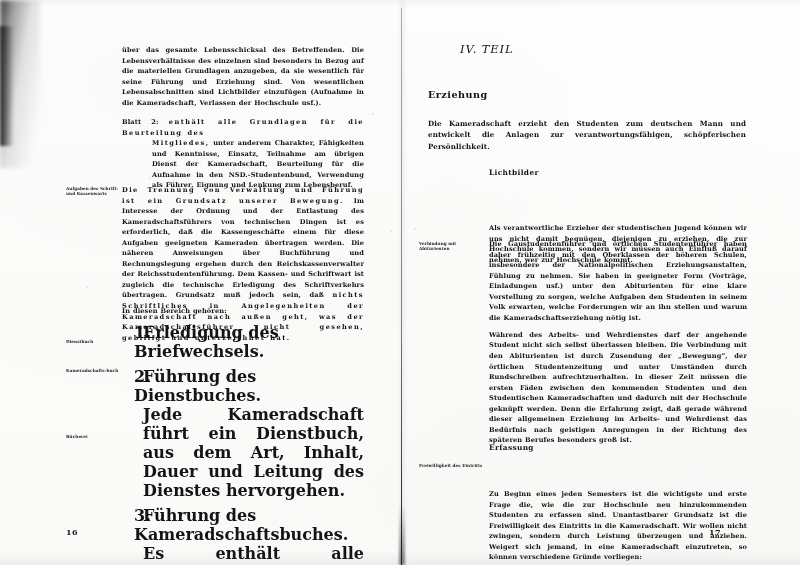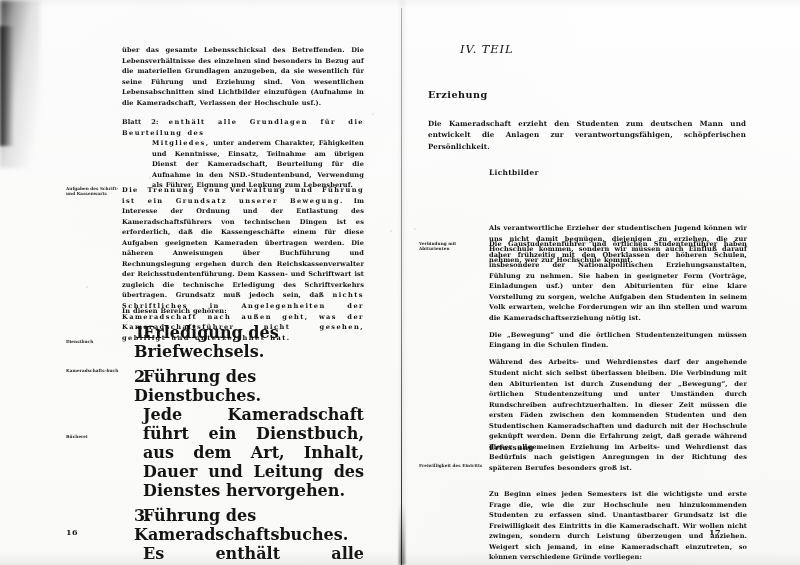--- a/index.html
+++ b/index.html
@@ -297,21 +297,20 @@
     <div class="sub-head" style="left:89px; top:168px;">Lichtbilder</div>
 
     <div class="textblock r-body frak" style="top:185px;margin-top:38px;">
       <p class="para">Als verantwortliche Erzieher der studentischen Jugend können wir uns nicht damit begnügen, diejenigen zu erziehen, die zur Hochschule kommen, sondern wir müssen auch Einfluß darauf nehmen, wer zur Hochschule kommt.</p>
     </div>
 
     <div class="sidenote right" style="left:19px; top:241px;">Verbindung mit Abiturienten</div>
 
     <div class="textblock r-body frak" style="top:239px;">
       <p class="para">Die Gaustudentenführer und örtlichen Studentenführer haben daher frühzeitig mit den Oberklassen der höheren Schulen, insbesondere der Nationalpolitischen Erziehungsanstalten, Fühlung zu nehmen. Sie haben in geeigneter Form (Vorträge, Einladungen usf.) unter den Abiturienten für eine klare Vorstellung zu sorgen, welche Aufgaben den Studenten in seinem Volk erwarten, welche Forderungen wir an ihn stellen und warum die Kameradschaftserziehung nötig ist.</p>
-      <p class="para sp2">Die „Bewegung“ und die örtlichen Studentenzeitungen müssen Eingang in die Schulen finden.</p>
       <p class="para">Während des Arbeits- und Wehrdienstes darf der angehende Student nicht sich selbst überlassen bleiben. Die Verbindung mit den Abiturienten ist durch Zusendung der „Bewegung“, der örtlichen Studentenzeitung und unter Umständen durch Rundschreiben aufrechtzuerhalten. In dieser Zeit müssen die ersten Fäden zwischen den kommenden Studenten und den Studentischen Kameradschaften und dadurch mit der Hochschule geknüpft werden. Denn die Erfahrung zeigt, daß gerade während dieser allgemeinen Erziehung im Arbeits- und Wehrdienst das Bedürfnis nach geistigen Anregungen in der Richtung des späteren Berufes besonders groß ist.</p>
     </div>
 
     <div class="sub-head" style="left:89px; top:443px;">Erfassung</div>
 
     <div class="sidenote right" style="left:19px; top:463px;">Freiwilligkeit des Eintritts</div>
 
     <div class="textblock r-body frak" style="top:489px;">
       <p class="para">Zu Beginn eines jeden Semesters ist die wichtigste und erste Frage die, wie die zur Hochschule neu hinzukommenden Studenten zu erfassen sind. Unantastbarer Grundsatz ist die Freiwilligkeit des Eintritts in die Kameradschaft. Wir wollen nicht zwingen, sondern durch Leistung überzeugen und anziehen. Weigert sich jemand, in eine Kameradschaft einzutreten, so können verschiedene Gründe vorliegen:</p>
     </div>

